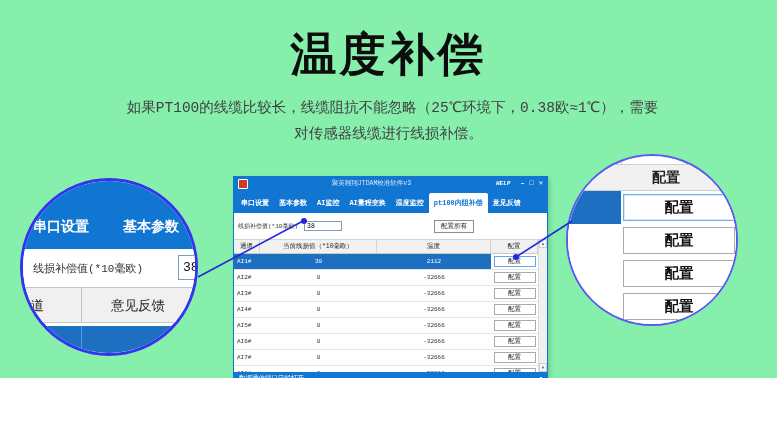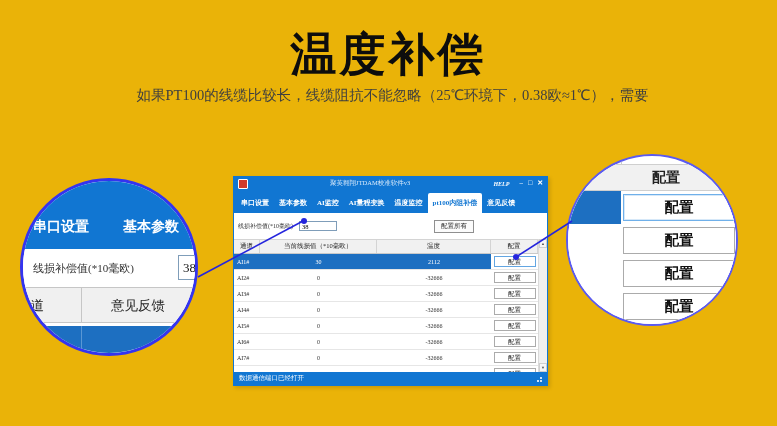--- a/index.html
+++ b/index.html
@@ -1,24 +1,24 @@
 <!DOCTYPE html>
 <html><head>
 <meta charset="utf-8">
 <style>
   html,body{margin:0;padding:0;background:#fff;}
-  .stage{position:relative;width:777px;height:426px;background:#eab308;overflow:hidden;
-         font-family:Liberation Serif, serif;}
+  .stage{position:relative;width:777px;height:378px;background:#86efac;overflow:hidden;
+         font-family:Liberation Mono, monospace;}
 
   
   .page-title{position:absolute;top:24px;left:0;right:0;text-align:center;
               font-size:46px;font-weight:800;color:#0d0d0d;letter-spacing:3px;}
   .desc{position:absolute;left:0;right:0;text-align:center;font-size:14.5px;
         color:#3f3f3f;line-height:23px;}
-  .desc1{top:84px;margin-left:8px;} .desc2{top:123px;}
+  .desc1{top:97px;margin-left:8px;} .desc2{top:123px;}
 
   
   .app-window{position:absolute;left:233px;top:176px;width:315px;height:210px;
               background:#fff;border:1px solid #1176d2;box-sizing:border-box;
               display:flex;flex-direction:column;box-shadow:2px 2px 4px rgba(0,0,0,.15);}
   .titlebar{height:13px;background:#1176d2;display:flex;align-items:center;padding:0 4px;flex:0 0 auto;}
   .app-icon{width:8px;height:8px;background:#d03a2b;border:1px solid #fff;border-radius:1px;
             margin-right:4px;flex:0 0 auto;}
   .titlebar-title{flex:1;text-align:center;color:#d9eafb;font-size:6.5px;white-space:nowrap;overflow:hidden;}
   .help-label{color:#fff;font-size:6px;font-weight:700;font-style:italic;margin:0 5px;}
@@ -104,20 +104,21 @@
   
   .annotations{position:absolute;left:0;top:0;width:777px;height:426px;pointer-events:none;}
 </style>
 </head>
 <body>
 
 <div class="stage">
 
   <div class="page-title">温度补偿</div>
   <div class="desc desc1">如果PT100的线缆比较长，线缆阻抗不能忽略（25℃环境下，0.38欧≈1℃），需要</div>
+  <div class="desc desc2">对传感器线缆进行线损补偿。</div>
 
   <div class="app-window">
     <div class="titlebar">
       <div class="app-icon"></div>
       <div class="titlebar-title">聚英翱翔JTDAM校准软件v3</div>
       <span class="help-label">HELP</span>
       <span class="winbtn">–</span>
       <span class="winbtn">□</span>
       <span class="winbtn">✕</span>
     </div>

